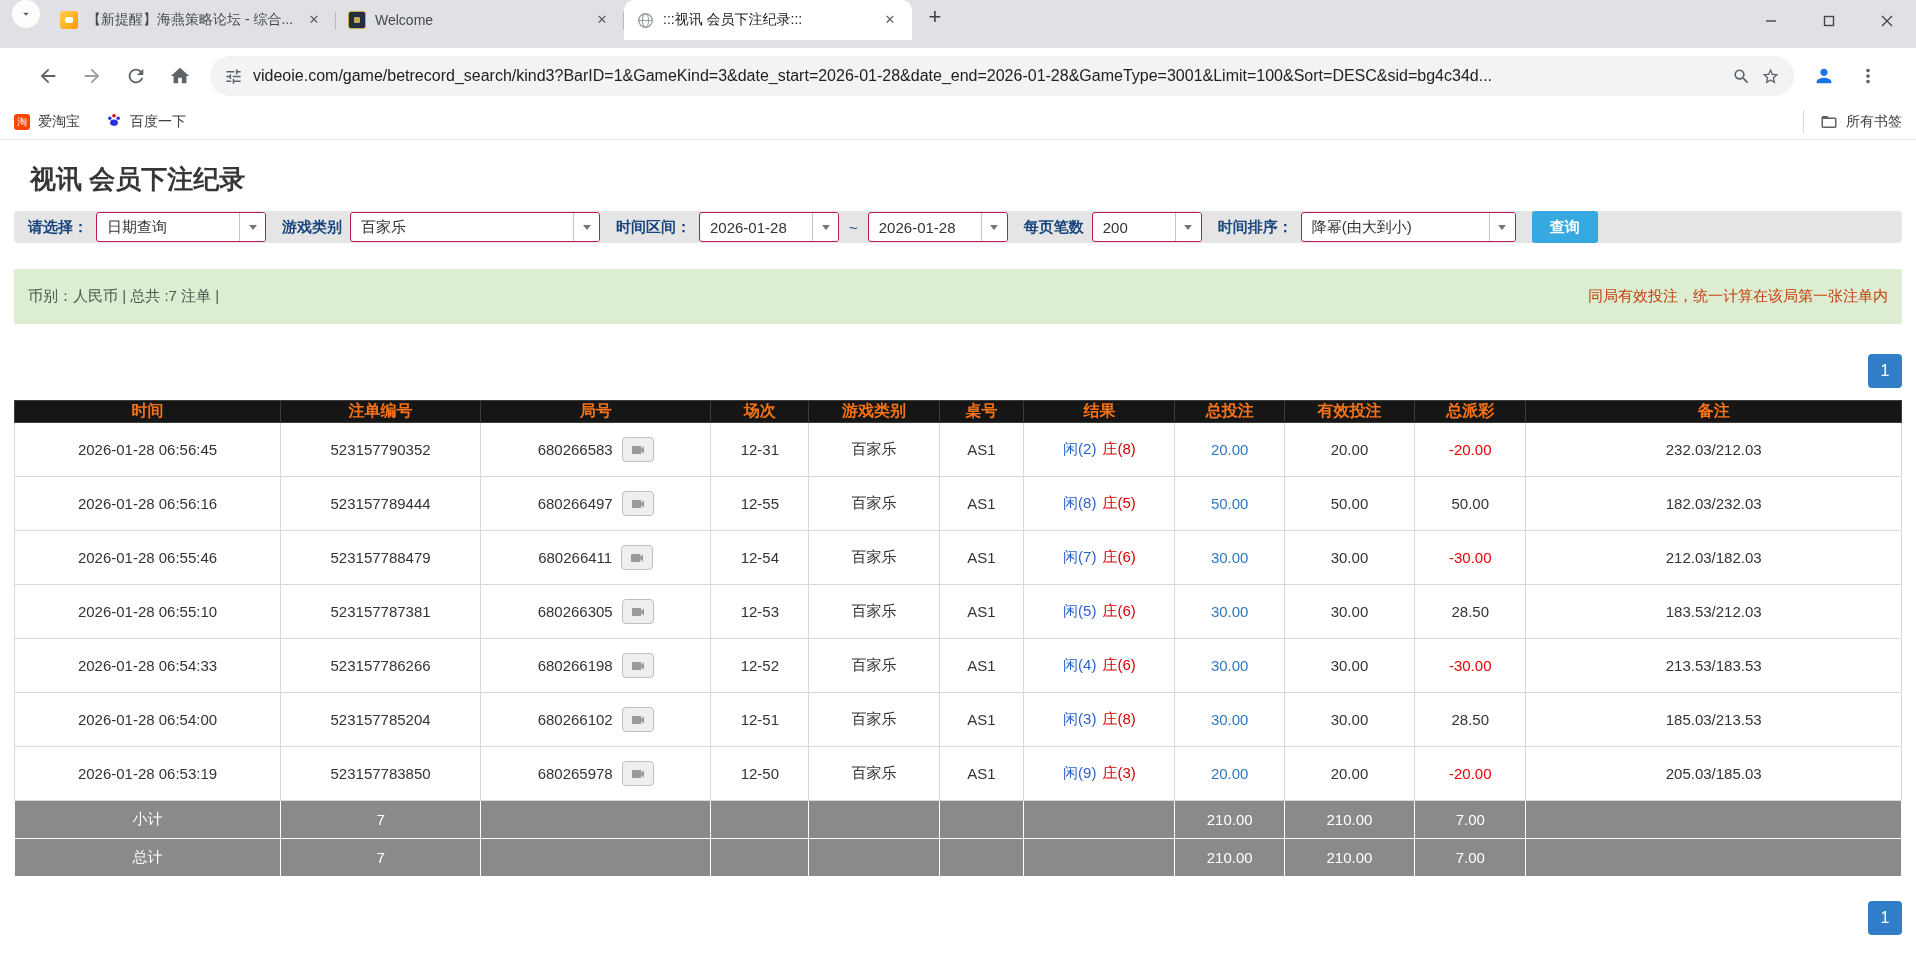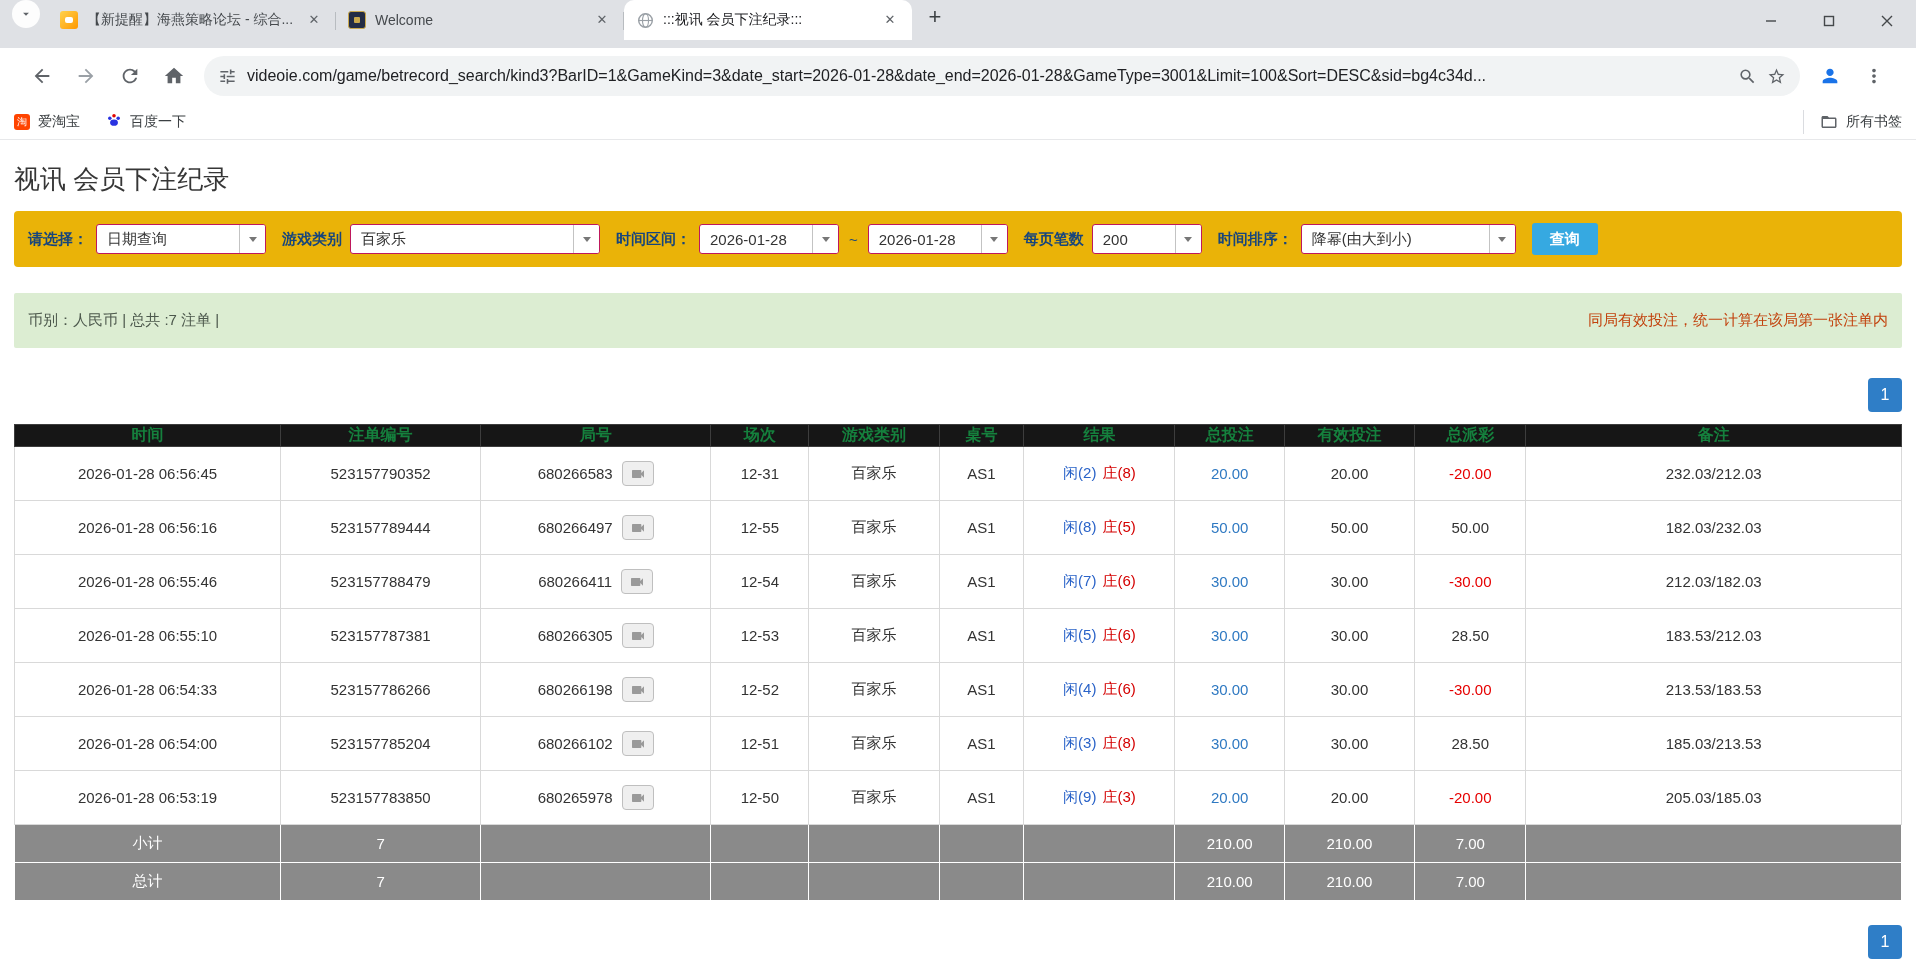--- a/index.html
+++ b/index.html
@@ -40,21 +40,21 @@
   .new-tab {
     width: 34px; height: 34px; border: none; background: transparent; color: #3c4043;
     font-size: 22px; line-height: 34px; margin: 0 0 5px 6px; cursor: pointer; border-radius: 50%;
   }
   .window-controls { position: absolute; right: 0; top: 0; height: 42px; display: flex; }
   .win-btn {
     width: 58px; height: 42px; border: none; background: transparent;
     display: flex; align-items: center; justify-content: center; cursor: pointer;
   }
 
-  .nav-bar { height: 56px; background: #fff; display: flex; align-items: center; padding: 0 22px; gap: 4px; }
+  .nav-bar { height: 56px; background: #fff; display: flex; align-items: center; padding: 0 28px; gap: 4px; }
   .nav-btn {
     width: 40px; height: 40px; border: none; border-radius: 50%; background: transparent;
     display: flex; align-items: center; justify-content: center; cursor: pointer; flex: none;
   }
   .nav-btn svg { width: 22px; height: 22px; fill: #5f6368; }
   .nav-btn.disabled svg { fill: #9aa0a6; }
   .url-bar {
     flex: 1; height: 40px; background: #f1f3f4; border-radius: 20px;
     display: flex; align-items: center; padding: 0 14px; gap: 10px; margin: 0 6px; cursor: text;
   }
@@ -72,24 +72,24 @@
     font-size: 10px; display: flex; align-items: center; justify-content: center;
   }
   .bookmarks-right {
     margin-left: auto; display: flex; align-items: center; gap: 8px;
     border-left: 1px solid #dadce0; padding-left: 16px; height: 24px; cursor: pointer;
   }
   .bookmarks-right svg { width: 18px; height: 18px; fill: #5f6368; }
 
   
   .page { padding: 0 14px; }
-  .page-title { font-size: 26px; color: #363636; font-weight: 400; margin: 22px 0 14px 0; }
+  .page-title { font-size: 26px; color: #363636; font-weight: 700; margin: 22px 0 14px 16px; }
 
   .filter-bar {
-    background: #eab308; border-radius: 4px; padding: 12px 14px;
+    background: #e5e5e5; border-radius: 4px; padding: 0 14px;
     display: flex; align-items: center; gap: 8px;
   }
   .filter-label { font-size: 15px; font-weight: bold; color: #17457c; white-space: nowrap; margin-left: 8px; }
   .filter-label:first-child { margin-left: 0; }
   .tilde { font-size: 15px; color: #17457c; margin: 0 2px; }
   .combo {
     display: flex; align-items: center; background: #fff; border: 1px solid #be185d;
     border-radius: 3px; height: 30px; overflow: hidden; cursor: pointer;
   }
   .combo-text { padding: 0 10px; font-size: 15px; color: #333; flex: 1; white-space: nowrap; overflow: hidden; }
@@ -120,21 +120,21 @@
 
   .pagination-row { display: flex; justify-content: flex-end; margin-top: 30px; }
   .pagination-row.bottom { margin-top: 24px; }
   .page-btn {
     min-width: 34px; height: 34px; background: #2f7ec7; color: #fff; border: none;
     border-radius: 4px; font-size: 16px; cursor: pointer;
   }
 
   table { width: 100%; border-collapse: collapse; table-layout: fixed; margin-top: 12px; }
   thead th {
-    background: #161616; color: #15803d; font-size: 16px; font-weight: bold;
+    background: #161616; color: #f97316; font-size: 16px; font-weight: bold;
     height: 20px; border: 1px solid #3d3d3d; text-align: center;
   }
   tbody td {
     height: 54px; border: 1px solid #d9d9d9; text-align: center;
     font-size: 15px; color: #333; background: #fff;
   }
   tfoot td {
     height: 38px; background: #8a8a8a; color: #fff; border: 1px solid #fff;
     text-align: center; font-size: 15px;
   }

